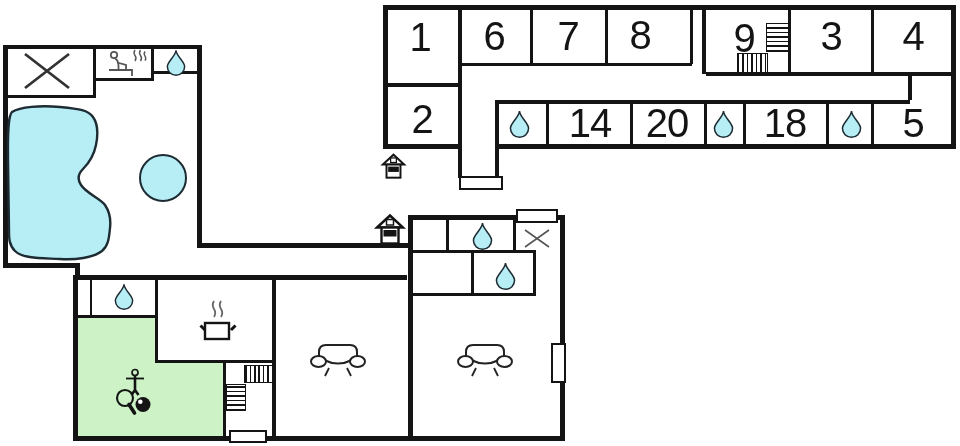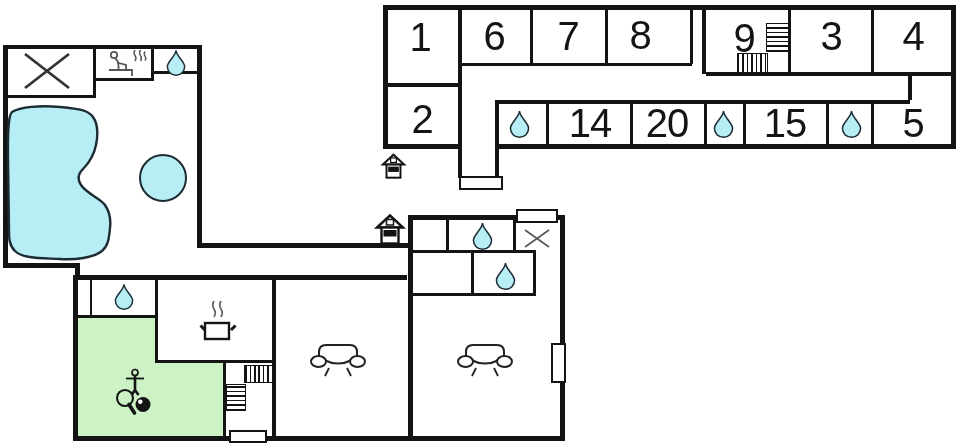--- a/index.html
+++ b/index.html
@@ -59,21 +59,21 @@
   <span class="room-label" style="left:420px;top:37px">1</span>
   <span class="room-label" style="left:494px;top:36px">6</span>
   <span class="room-label" style="left:568px;top:36px">7</span>
   <span class="room-label" style="left:640px;top:35px">8</span>
   <span class="room-label" style="left:744px;top:38px">9</span>
   <span class="room-label" style="left:831px;top:36px">3</span>
   <span class="room-label" style="left:913px;top:36px">4</span>
   <span class="room-label" style="left:422px;top:119px">2</span>
   <span class="room-label" style="left:590px;top:123px">14</span>
   <span class="room-label" style="left:667px;top:123px">20</span>
-  <span class="room-label" style="left:785px;top:123px">15</span>
+  <span class="room-label" style="left:785px;top:123px">18</span>
   <span class="room-label" style="left:913px;top:123px">5</span>
 
   <svg class="icon" style="left:509px;top:110px" width="21" height="27" viewBox="0 0 22 28">
     <path class="water-fill" d="M11,1 C11,7 1.5,13.5 1.5,19 a9.5,9.5 0 0 0 19,0 C20.5,13.5 11,7 11,1 Z"></path>
     </svg>
   <svg class="icon" style="left:713px;top:110px" width="21" height="27" viewBox="0 0 22 28">
     <path class="water-fill" d="M11,1 C11,7 1.5,13.5 1.5,19 a9.5,9.5 0 0 0 19,0 C20.5,13.5 11,7 11,1 Z"></path>
     </svg>
   <svg class="icon" style="left:841px;top:110px" width="21" height="27" viewBox="0 0 22 28">
     <path class="water-fill" d="M11,1 C11,7 1.5,13.5 1.5,19 a9.5,9.5 0 0 0 19,0 C20.5,13.5 11,7 11,1 Z"></path>

